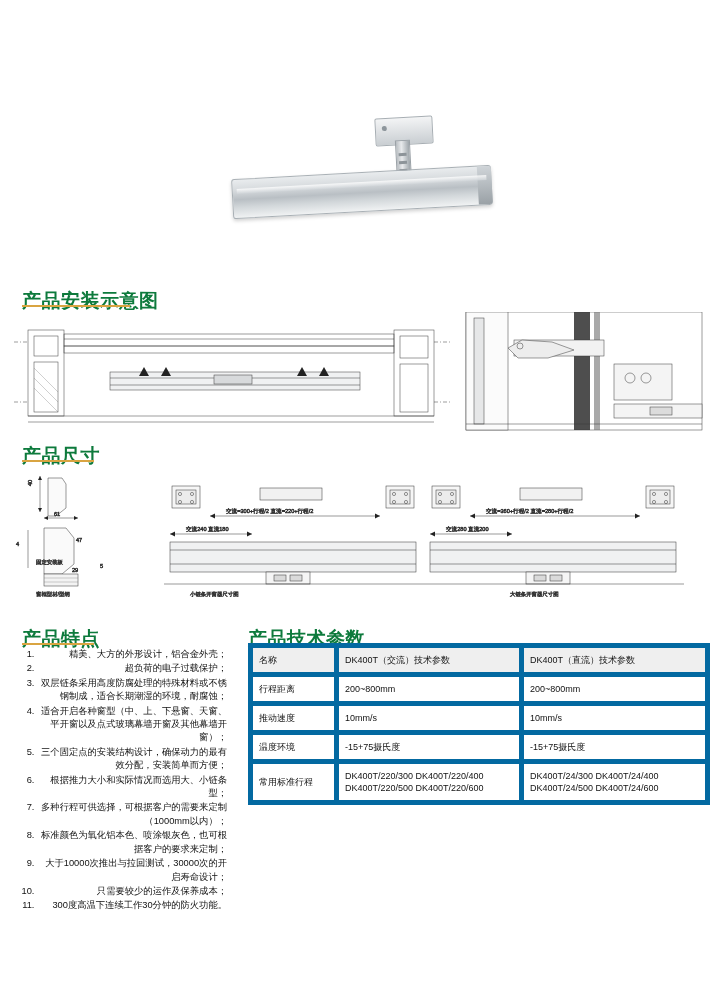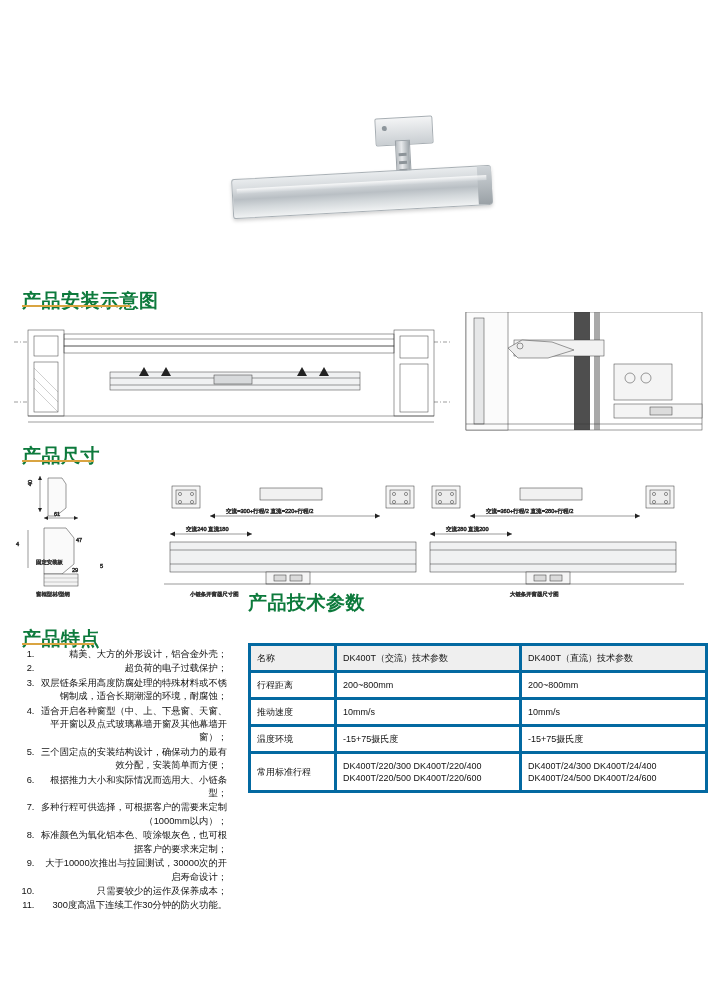--- a/index.html
+++ b/index.html
@@ -141,21 +141,21 @@
     left: 248px;
     top: 643px;
     width: 457px;
   }
   table.spec {
     border-collapse: collapse;
     width: 100%;
     table-layout: fixed;
   }
   table.spec th, table.spec td {
-    border: 3px solid #0369a1;
+    border: 5px solid #0369a1;
     font-size: 9px;
     padding: 6px 6px;
     vertical-align: middle;
     color: #111;
     font-weight: normal;
     text-align: left;
     line-height: 12px;
   }
   table.spec col.c1 { width: 86px; }
   table.spec col.c2 { width: 185px; }
@@ -350,21 +350,21 @@
     <li>三个固定点的安装结构设计，确保动力的最有效分配，安装简单而方便；</li>
     <li>根据推力大小和实际情况而选用大、小链条型；</li>
     <li>多种行程可供选择，可根据客户的需要来定制（1000mm以内）；</li>
     <li>标准颜色为氧化铝本色、喷涂银灰色，也可根据客户的要求来定制；</li>
     <li>大于10000次推出与拉回测试，30000次的开启寿命设计；</li>
     <li>只需要较少的运作及保养成本；</li>
     <li>300度高温下连续工作30分钟的防火功能。</li>
   </ol>
 </div>
 
-<div class="sec-title" style="left:248px; top:590px;">产品技术参数</div>
+<div class="sec-title" style="left:248px; top:626px;">产品技术参数</div>
 
 <div class="spec-wrap">
   <table class="spec">
     <colgroup>
         <col class="c1">
         <col class="c2">
         <col class="c3">
       </colgroup>
     <thead>
       <tr class="head">

